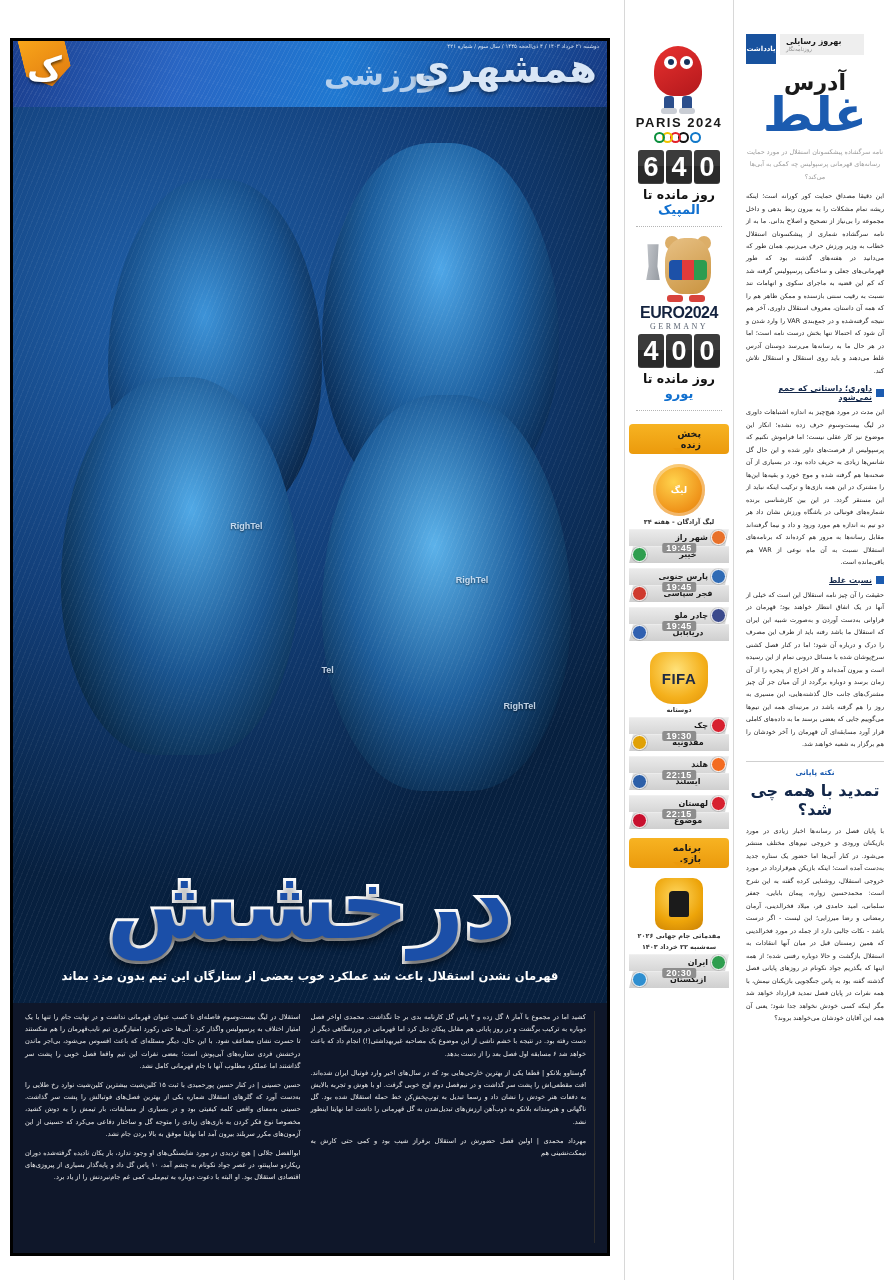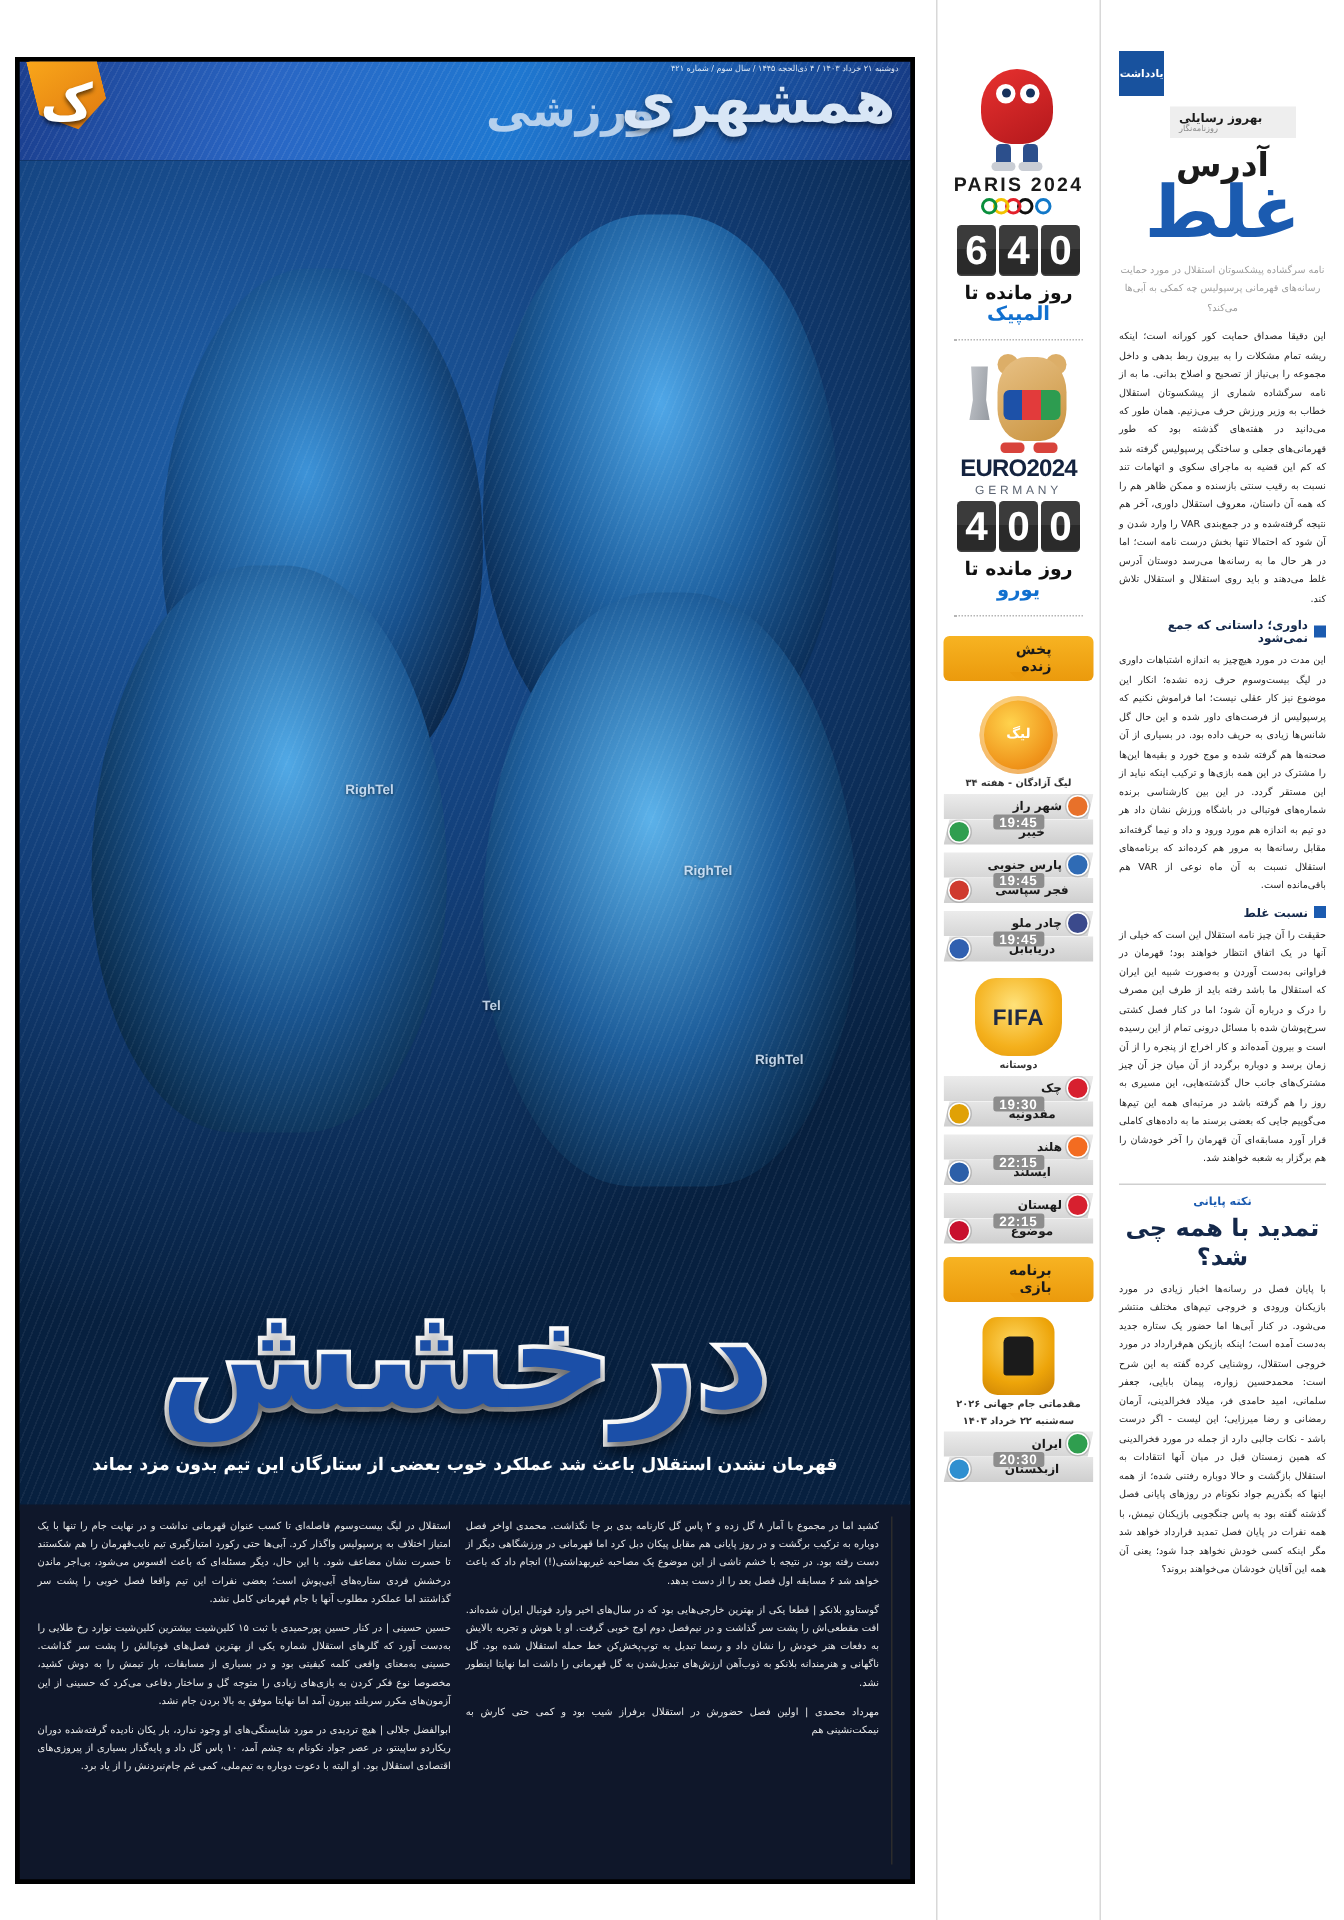--- a/index.html
+++ b/index.html
@@ -104,21 +104,21 @@
   .eu-bear{position:absolute;left:24px;top:2px;width:46px;height:56px;border-radius:42% 42% 38% 38%;
            background:linear-gradient(150deg,#e8c185,#c9933f);}
   .eu-ear{position:absolute;top:0px;width:14px;height:14px;border-radius:50%;background:#dcae68;}
   .eu-ear.l{left:24px} .eu-ear.r{left:56px}
   .eu-shirt{position:absolute;left:28px;top:24px;width:38px;height:20px;border-radius:4px;
             background:linear-gradient(90deg,#1d51a8 33%,#e23b3b 33% 66%,#2d9c50 66%);}
   .eu-shoe{position:absolute;bottom:0;width:16px;height:7px;background:#d8433c;border-radius:3px;}
   .eu-shoe.l{left:26px} .eu-shoe.r{left:48px}
   .euro-wm{font-family:"Liberation Sans",sans-serif;font-weight:bold;font-size:16px;color:#14233f;
            letter-spacing:-.5px;}
-  .euro-sub{font-family:Liberation Sans, sans-serif;font-size:8px;color:#5b6472;letter-spacing:2.5px;}
+  .euro-sub{font-family:Liberation Serif, serif;font-size:8px;color:#5b6472;letter-spacing:2.5px;}
   .badge{background:linear-gradient(#f7b322,#eb9a0c);color:#1a1a1a;font-size:9.5px;font-weight:bold;
          padding:4px 28px;border-radius:4px;position:relative;margin:4px 0 2px;}
   .badge::after{content:"";position:absolute;left:50%;transform:translateX(-50%);bottom:-6px;
                 border:6px solid transparent;border-top-color:#eb9a0c;}
   .lg-logo{width:52px;height:52px;border-radius:50%;margin:8px 0 2px;
            background:radial-gradient(circle at 40% 35%,#ffd34d,#f0951b 62%,#d97706);
            display:flex;align-items:center;justify-content:center;color:#fff;font-size:9px;
            font-weight:bold;box-shadow:inset 0 0 0 3px rgba(255,255,255,.35);}
   .fifa-logo{width:58px;height:52px;margin:6px 0 2px;border-radius:14px 14px 22px 22px;
              background:radial-gradient(circle at 45% 35%,#ffe27a,#f4b01c 60%,#e09106);
@@ -141,31 +141,31 @@
   .prog-logo{width:48px;height:52px;border-radius:10px;margin:8px 0 2px;
              background:radial-gradient(circle at 45% 35%,#ffd861,#eda409 60%,#c87f05);
              display:flex;align-items:center;justify-content:center;}
   .prog-logo i{width:20px;height:26px;background:#1b1b1b;border-radius:4px 4px 2px 2px;display:block;}
 
   
   .opinion{width:162px;height:1280px;background:#fff;padding:34px 12px 14px;overflow:hidden;}
   .op-tagrow{display:flex;align-items:flex-start;justify-content:flex-end;gap:4px;margin-bottom:8px;}
   .op-tag{background:#18529e;color:#fff;font-size:7px;font-weight:bold;width:30px;height:30px;
           display:flex;align-items:center;justify-content:center;text-align:center;line-height:1.2;}
-  .op-author{background:#eeeeee;padding:3px 6px;text-align:left;min-width:84px;margin-top:37px;}
+  .op-author{background:#eeeeee;padding:3px 6px;text-align:left;min-width:84px;}
   .op-author .nm2{font-size:8px;font-weight:bold;color:#1a1a1a;}
   .op-author .rl{font-size:5.5px;color:#8c8c8c;}
   .op-kicker{text-align:center;font-size:22px;font-weight:bold;color:#1b1b1b;line-height:1;}
   .op-title{text-align:center;font-size:48px;font-weight:bold;color:#1b5bb0;line-height:.95;
             margin:-2px 0 8px;}
   .op-lead{font-size:6.4px;line-height:1.95;color:#9a9a9a;text-align:center;margin-bottom:7px;}
   .op-p{font-size:6.4px;line-height:1.95;text-align:justify;color:#1a1a1a;margin-bottom:6px;}
   .op-h{display:flex;align-items:center;gap:4px;justify-content:flex-start;margin:7px 0 4px;}
   .op-h i{width:8px;height:8px;background:#1b5bb0;display:inline-block;flex:none;}
-  .op-h span{font-size:8px;font-weight:bold;color:#14284a;}
+  .op-h span{font-size:8px;font-weight:bold;color:#14284a;text-decoration:underline;}
   .op-div{border-top:1px solid #cfcfcf;margin:10px 0 6px;}
   .op-label{text-align:center;font-size:7.5px;color:#1b5bb0;font-weight:bold;margin-bottom:4px;}
   .op-q{text-align:center;font-size:16px;font-weight:bold;color:#14284a;margin-bottom:6px;}
 </style>
 </head>
 <body>
 
 <div class="cover">
   <div class="cover-inner">
 

